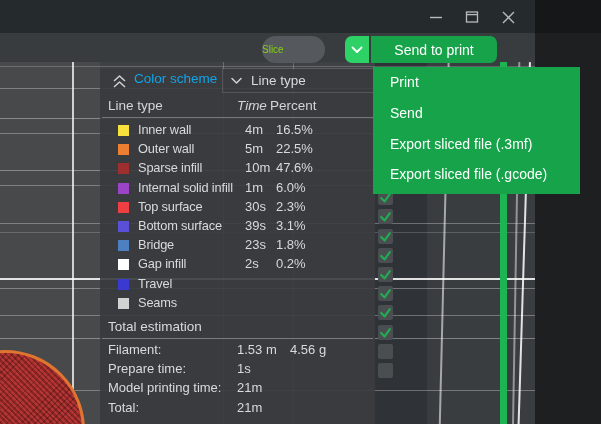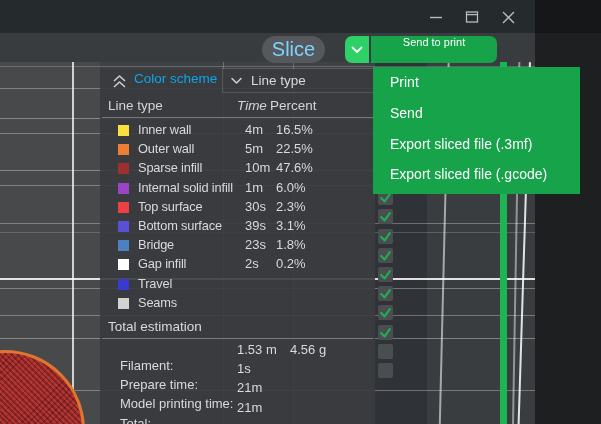--- a/index.html
+++ b/index.html
@@ -30,30 +30,30 @@
   
   .right-strip-top{left:535px;top:0;width:66px;height:33px;background:#151718;}
   .right-strip{left:535px;top:33px;width:66px;height:391px;background:#1d1f21;}
 
   
   .titlebar{left:0;top:0;width:535px;height:33px;background:#252a2c;}
   .winbtn{top:6px;width:28px;height:22px;display:flex;align-items:center;justify-content:center;cursor:pointer;}
   .toolbar{left:0;top:33px;width:535px;height:29px;background:#383c3f;}
   .btn-slice{
     left:262px;top:3px;width:63px;height:27px;border-radius:14px;background:#55595d;
-    color:#7dd3fc;font-size:20px;display:flex;align-items:center;justify-content:center;
+    color:#84cc16;font-size:10px;display:flex;align-items:center;
   }
   .btn-arrow{
     left:345px;top:3px;width:24px;height:27px;background:var(--green-light);
     border-radius:7px 0 0 7px;display:flex;align-items:center;justify-content:center;
   }
   .btn-send{
     left:371px;top:3px;width:126px;height:27px;background:var(--green);
-    border-radius:0 7px 7px 0;color:#fff;font-size:11px;
-    display:flex;justify-content:center;
+    border-radius:0 7px 7px 0;color:#fff;font-size:14px;
+    display:flex;align-items:center;justify-content:center;
   }
 
   
   .panel{
     left:100px;top:69px;width:275px;height:355px;
     background:rgba(56,59,62,0.90);color:#d8dadc;font-size:13px;
   }
   .p-head{left:0;top:0;width:275px;height:24px;}
   .collapse{left:8px;top:3px;width:22px;height:18px;display:flex;align-items:center;justify-content:center;}
   .p-head-label{left:34px;top:2px;font-size:13.5px;color:#0ea5e9;}
@@ -71,21 +71,21 @@
   .divider{left:2px;width:271px;height:1px;background:rgba(255,255,255,0.30);}
   .rows{left:0;top:52px;width:275px;padding-left:8px;}
   .lrow{position:relative;height:19.2px;white-space:nowrap;}
   .lrow .sw{position:absolute;left:10px;top:4px;width:11px;height:11px;}
   .lrow .lab{position:absolute;left:30px;top:1px;font-size:12.8px;letter-spacing:-0.15px;}
   .lrow .tm{position:absolute;left:137px;top:1px;}
   .lrow .pc{position:absolute;left:168px;top:1px;text-align:right;}
   .tot-title{left:8px;top:250px;font-size:13.5px;}
   .tot-rows{left:0;top:272px;width:275px;}
   .trow{position:relative;height:19.2px;white-space:nowrap;}
-  .trow .lab{position:absolute;left:20px;top:1px;margin-top:16px;}
+  .trow .lab{position:absolute;left:8px;top:1px;}
   .trow .v1{position:absolute;left:137px;top:1px;}
   .trow .v2{position:absolute;left:190px;top:1px;}
 
   
   .cb{
     position:absolute;left:378px;width:15px;height:15px;background:#4b4e51;
     border-radius:2px;display:flex;align-items:center;justify-content:center;cursor:pointer;
   }
 
   

